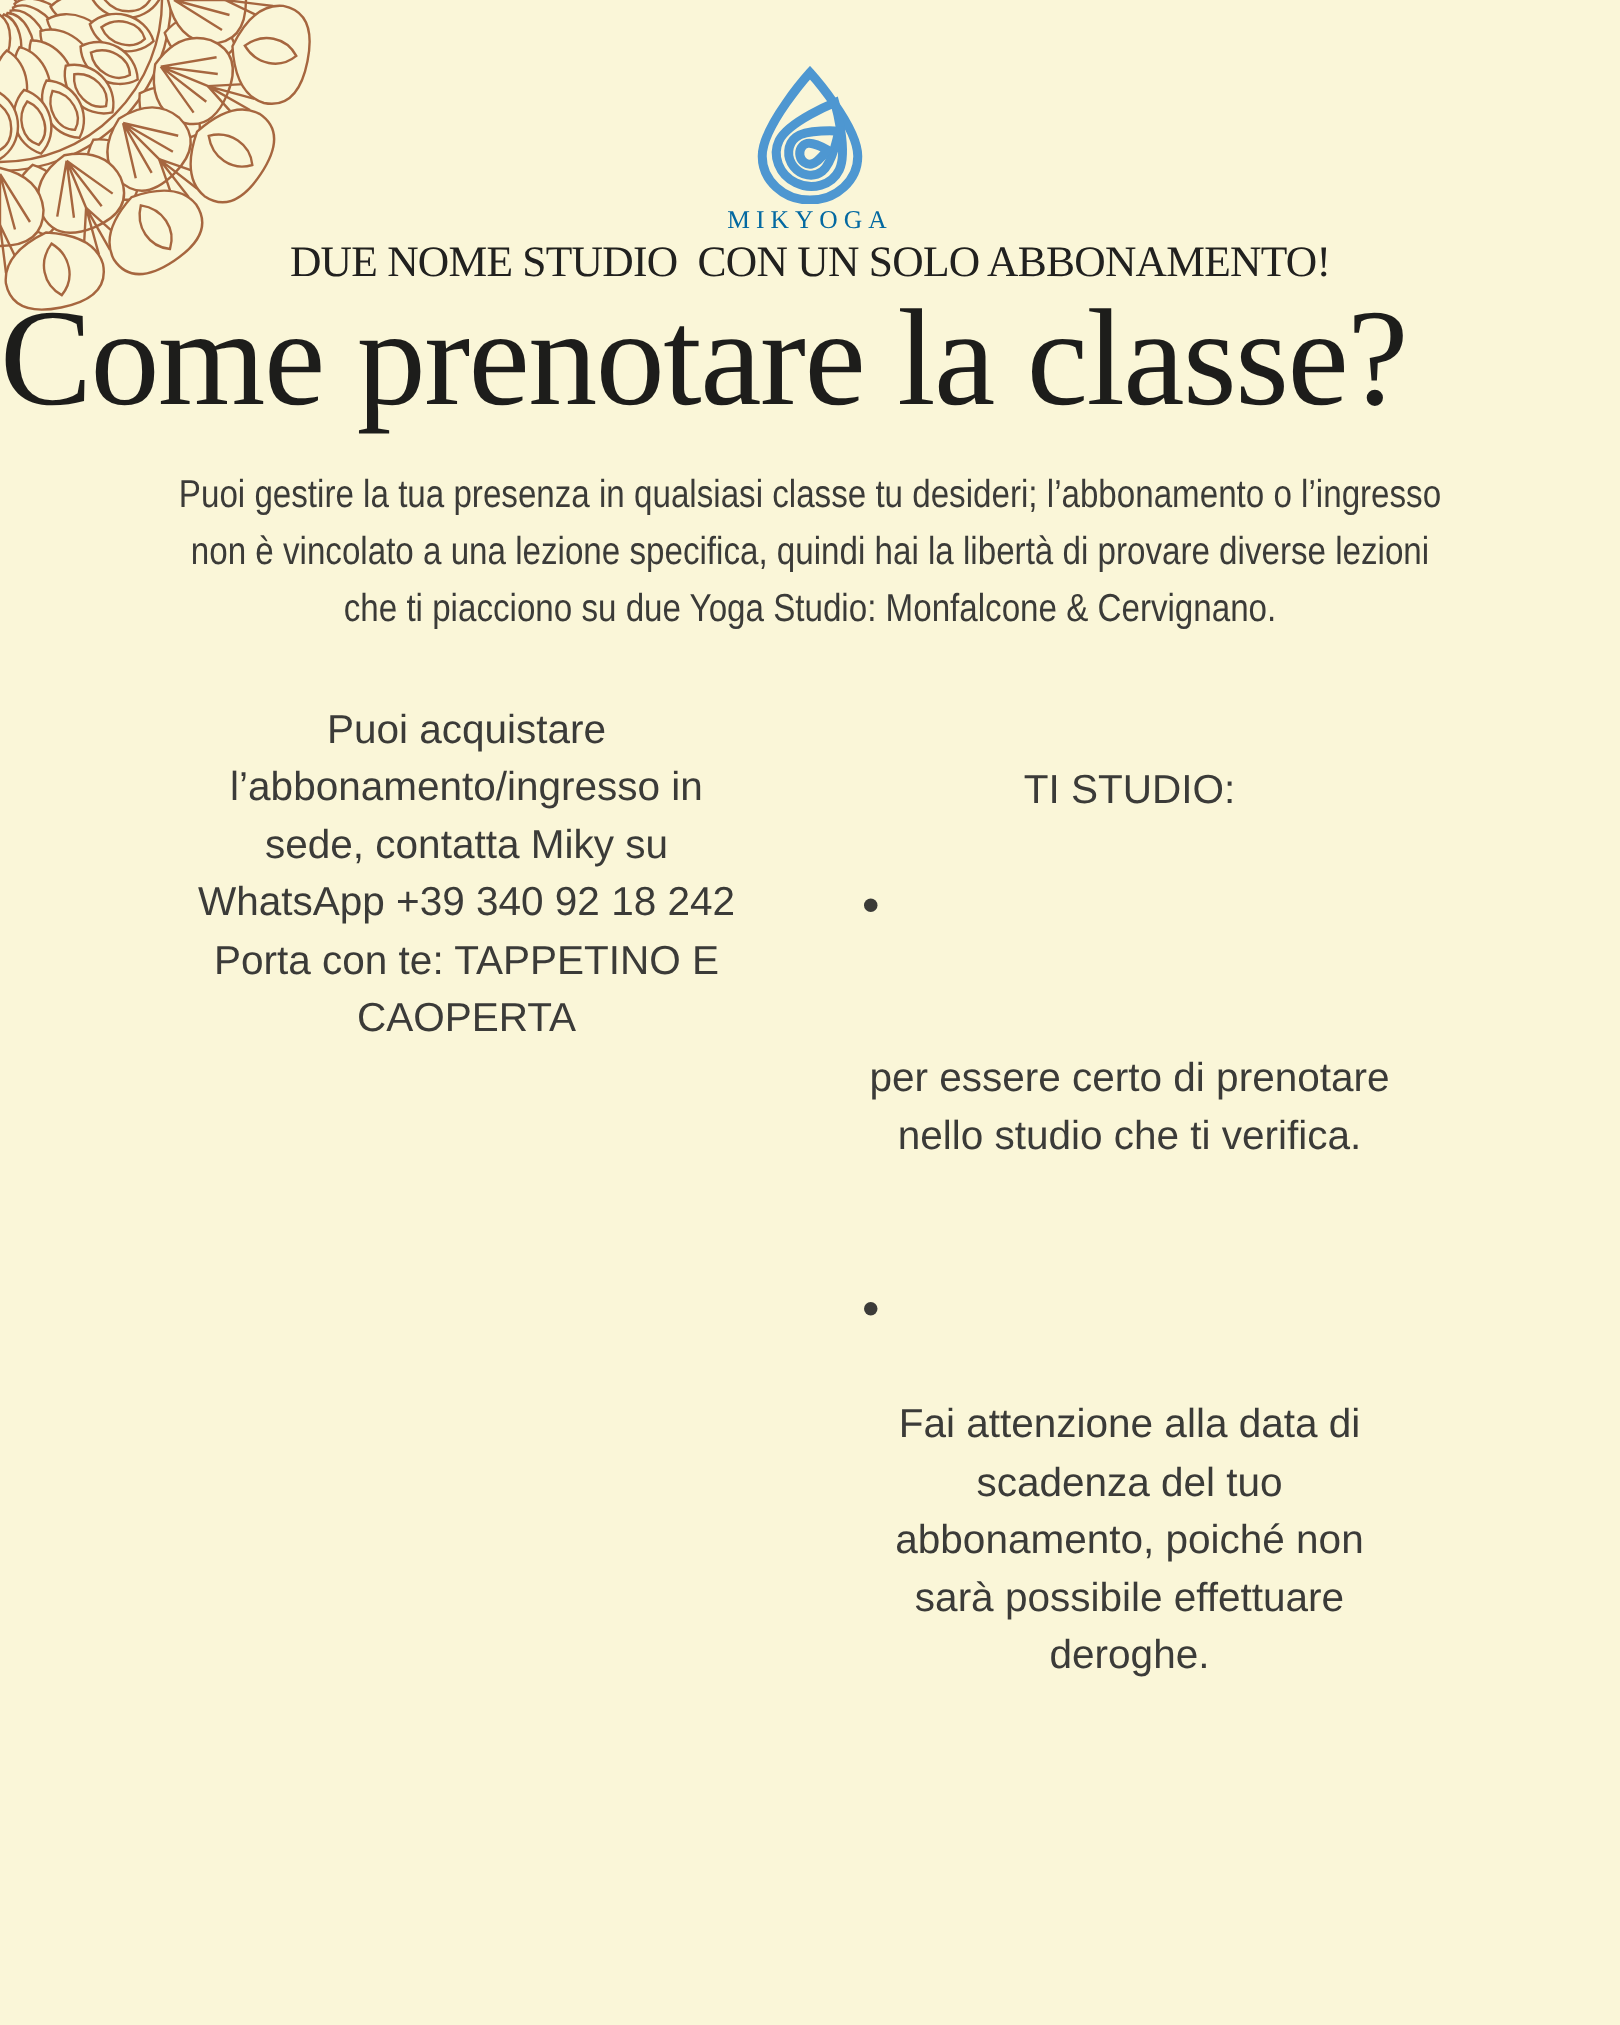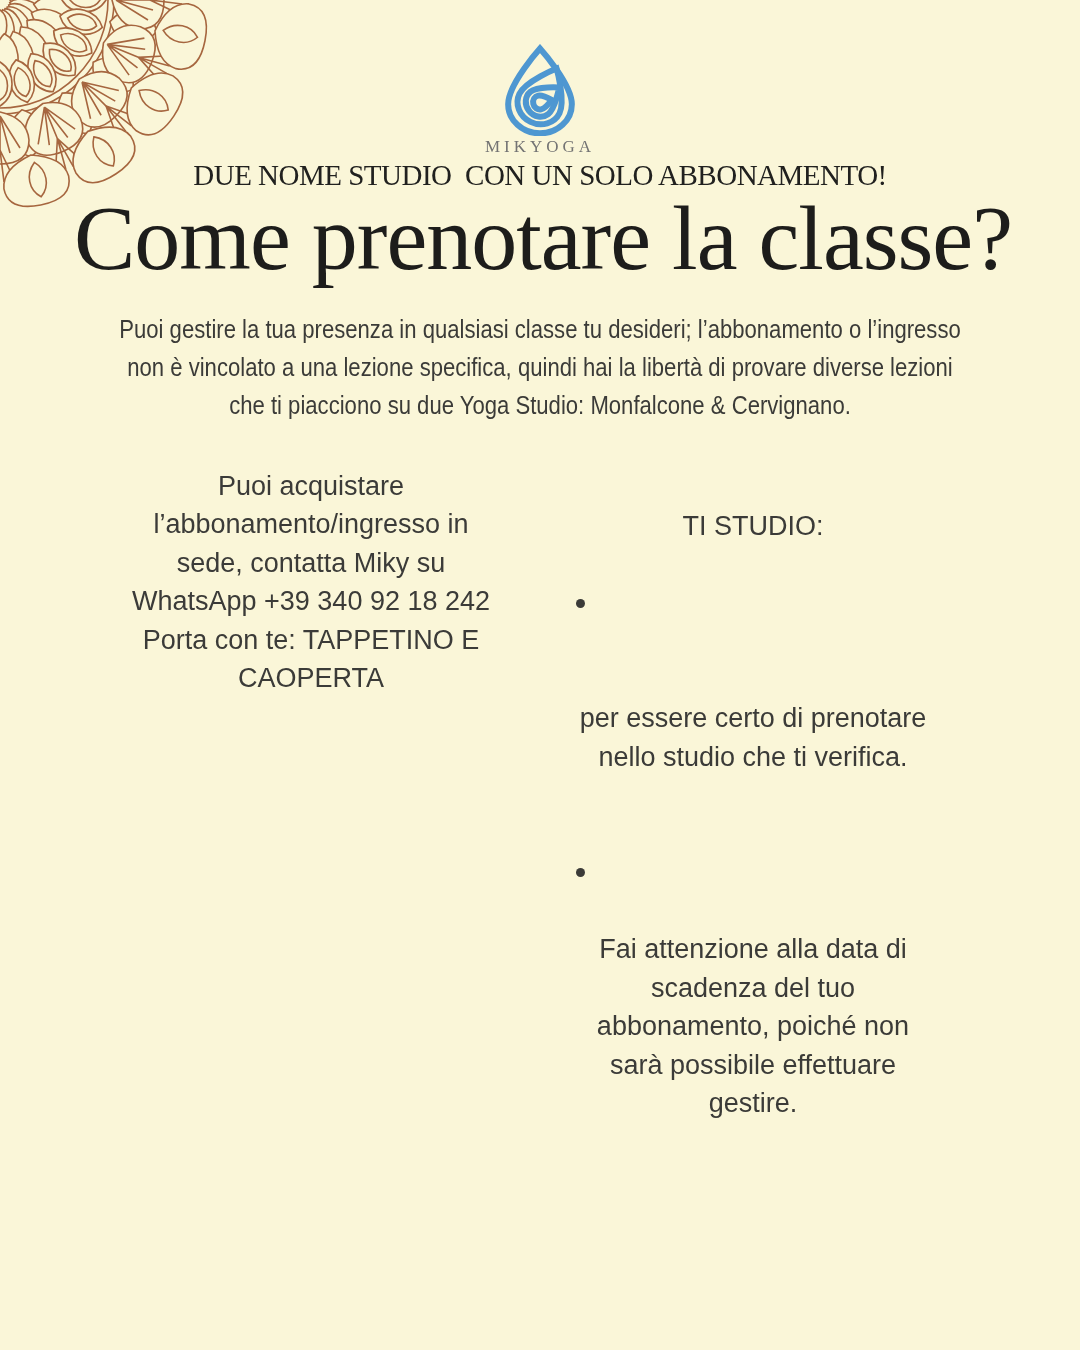--- a/index.html
+++ b/index.html
@@ -6,36 +6,36 @@
   .canvas {
     position:relative; width:1080px; height:1350px;
     background:#FAF6D8; overflow:hidden;
     font-family:"Liberation Sans", sans-serif;
     color:#3B3B38;
   }
   
   .logo-wrap { position:absolute; top:44px; left:0; width:1080px; text-align:center; }
   .logo-drop { display:block; margin:0 auto; }
   .logo-name {
-    margin-top:1px; color:#737373;
+    margin-top:1px; color:#0369a1;
     font-family:"Liberation Serif", serif;
     font-size:17px; letter-spacing:4px; font-weight:400;
   }
   .kicker {
     position:absolute; top:159px; left:0; width:1080px;
     text-align:center; white-space:pre;
     font-family:"Liberation Serif", serif;
     font-size:29px; letter-spacing:-0.5px; color:#21211F;
   }
   .title {
     position:absolute; top:186px; left:0; width:1000px;
-    text-align:right;
+    text-align:left;
     font-family:"Liberation Serif", serif;
     font-size:92px; line-height:1.15; letter-spacing:-1px;
-    color:#1D1D1B; font-weight:400;padding-left:12px;
+    color:#1D1D1B; font-weight:400;
   }
   
   .intro {
     position:absolute; top:310px; left:0; width:1080px;
     text-align:center; white-space:pre-line;
     font-size:26px; line-height:38px;
     transform:scaleX(0.85); transform-origin:540px 0;
   }
   
   .col { position:absolute; text-align:center; font-size:27px; line-height:38.5px; white-space:pre-line; }
@@ -181,19 +181,19 @@
       <span class="dot"></span>
     </div>
     <div class="rc-item">per essere certo di prenotare
 nello studio che ti verifica.</div>
     <div class="rc-item rc-gap">
       <span class="dot"></span>
       <div>Fai attenzione alla data di
 scadenza del tuo
 abbonamento, poiché non
 sarà possibile effettuare
-gestire.</div>
+deroghe.</div>
     </div>
     
     
   </div>
 
 </div>
 
 </body></html>

